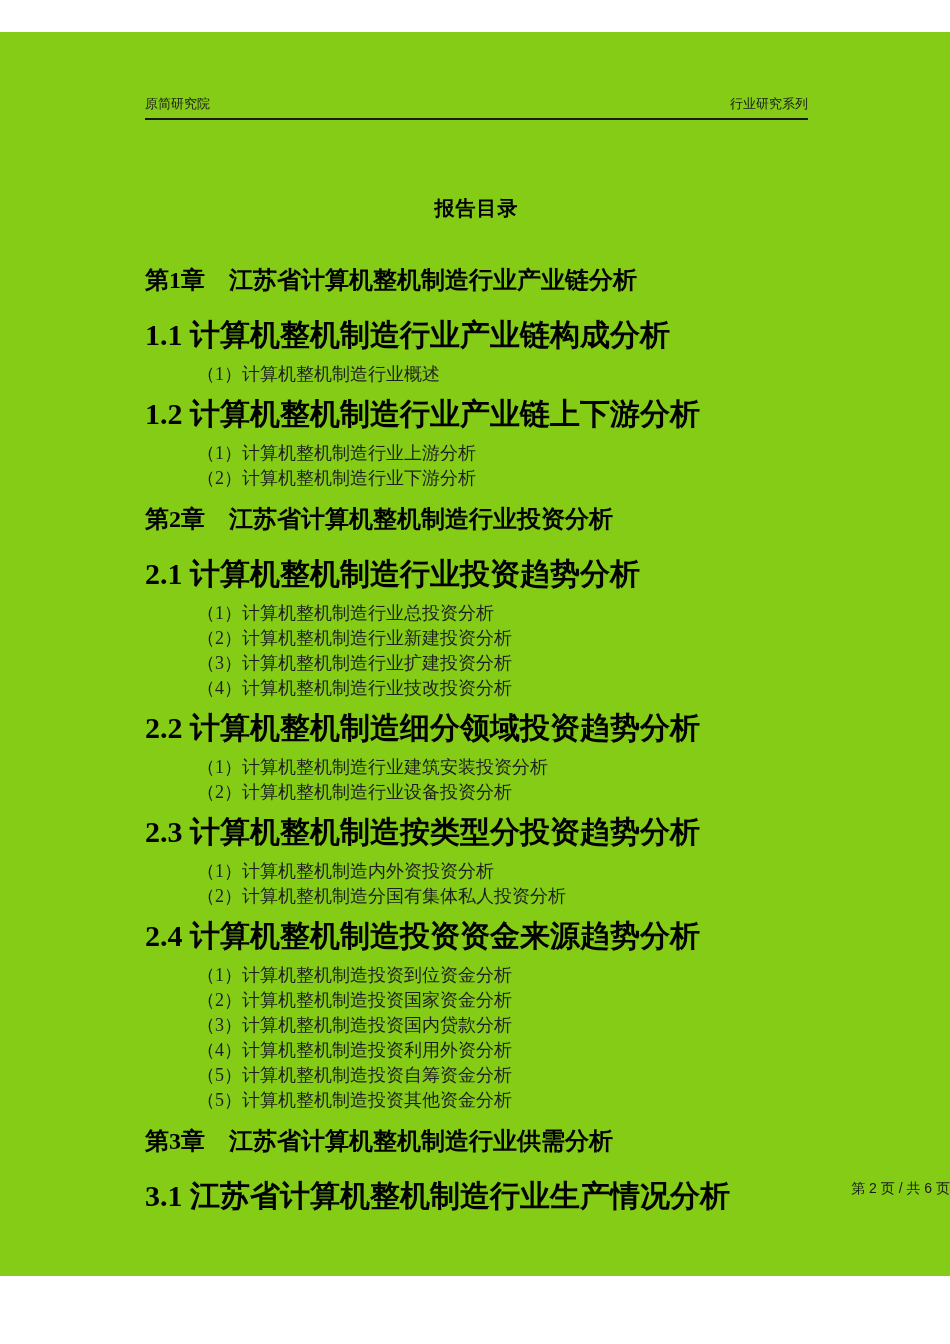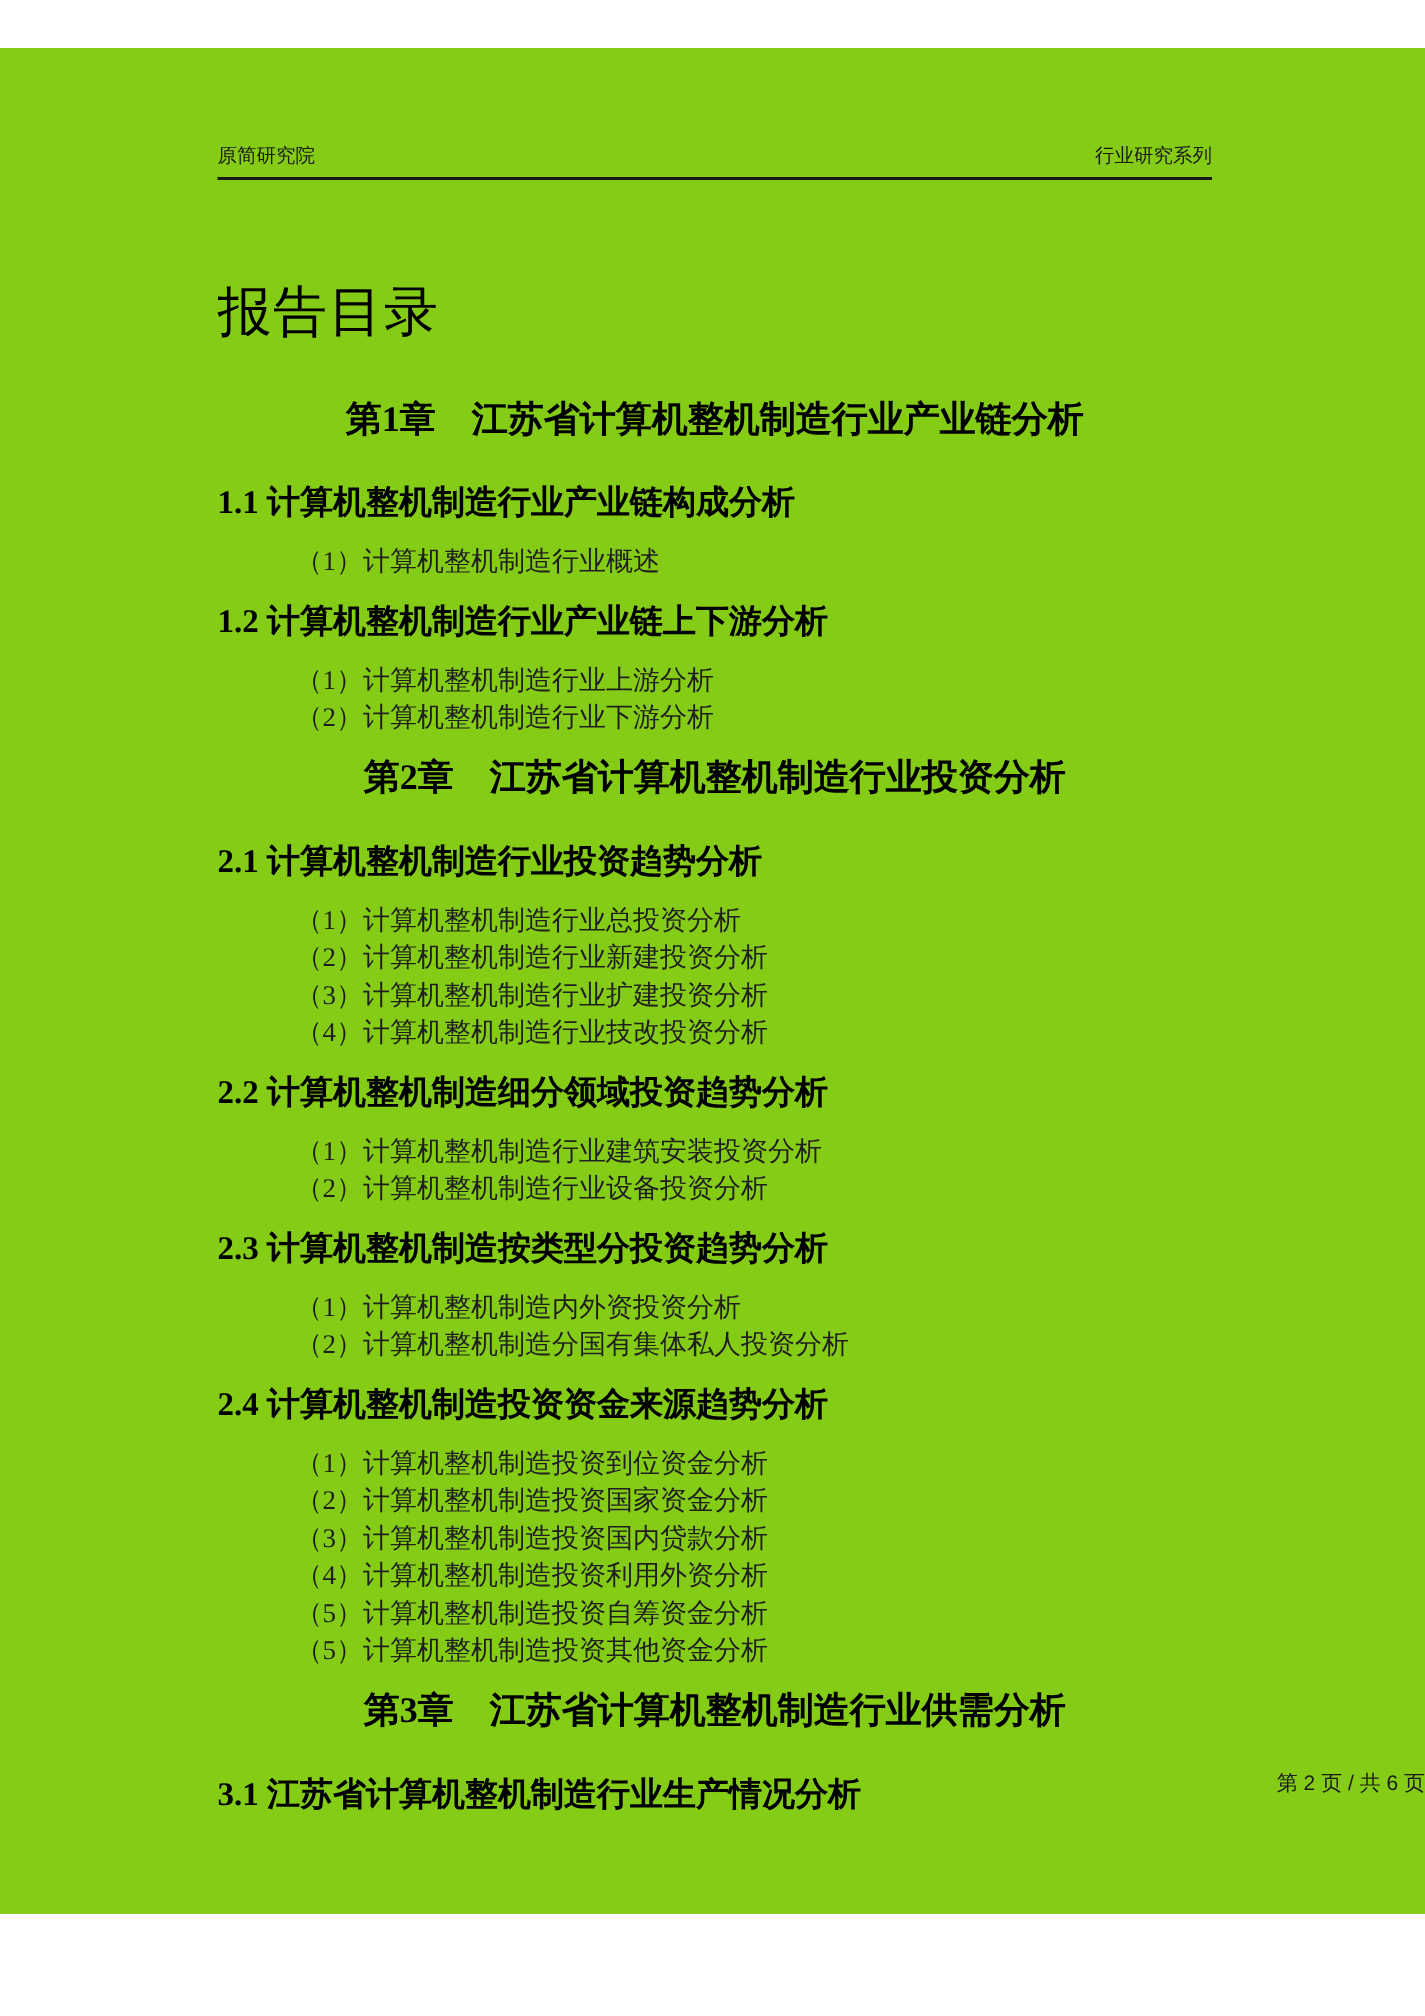--- a/index.html
+++ b/index.html
@@ -22,37 +22,37 @@
     justify-content: space-between;
     align-items: flex-end;
     font-family: "Liberation Sans", "DejaVu Sans", sans-serif;
     font-size: 13px;
     line-height: 16px;
     color: #1a1a1a;
     border-bottom: 2px solid #1a1a1a;
     padding-bottom: 6px;
   }
   .doc-title {
-    font-size: 36px;
+    text-align: center;
+    font-size: 20px;
     line-height: 32px;
-    font-weight: normal;
+    font-weight: bold;
     color: #000000;
     margin: 72px 0 42px 0;
     letter-spacing: 1px;
   }
   .chapter-heading {
-    text-align: center;
     font-size: 24px;
     line-height: 28px;
     font-weight: bold;
     color: #000000;
     margin: 14px 0 28px 0;
   }
   .section-heading {
-    font-size: 22px;
+    font-size: 30px;
     line-height: 25px;
     font-weight: bold;
     color: #000000;
     margin: 14px 0 15px 0;
   }
   .item-list {
     margin: 0;
     padding: 0 0 0 52px;
   }
   .toc-item {

